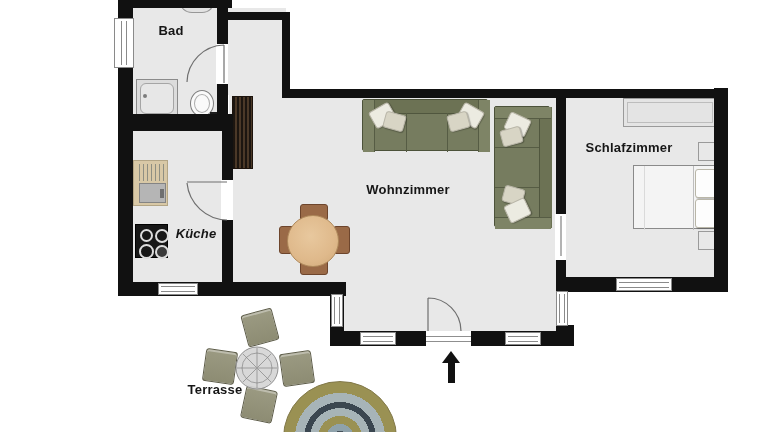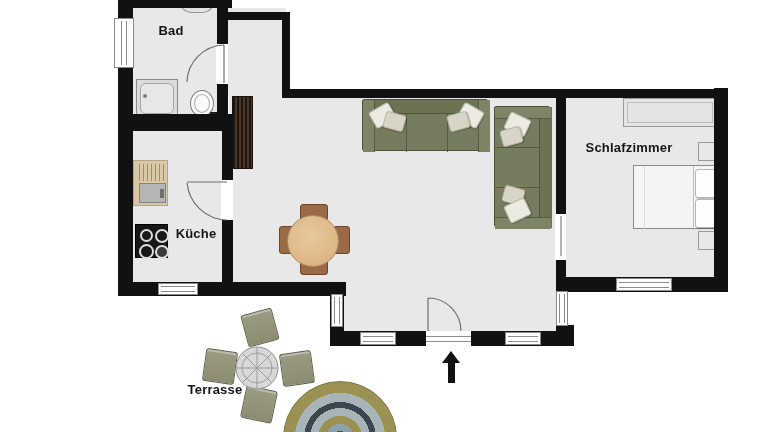--- a/index.html
+++ b/index.html
@@ -161,17 +161,18 @@
       <circle cx="22" cy="22" r="15" fill="none" stroke="#9f9f9f"></circle>
       <path d="M22,2 L22,42 M2,22 L42,22 M8,8 L36,36 M36,8 L8,36" stroke="#7d7d7d" stroke-width="1" opacity="0.65"></path>
     </svg>
   </div>
 
   <div class="furn" style="left:442px;top:351px;width:0;height:0;z-index:8;
        border-left:9px solid transparent;border-right:9px solid transparent;border-bottom:12px solid #111;"></div>
   <div class="furn" style="left:448px;top:362px;width:7px;height:21px;background:#111;z-index:8;"></div>
 
   <div class="label" style="left:141px;top:23px;width:60px;">Bad</div>
-  <div class="label" style="left:161px;top:226px;width:70px;">Küche</div>
+  <div class="label" style="left:161px;top:226px;width:70px;font-style:italic;">Küche</div>
+  <div class="label" style="left:348px;top:182px;width:120px;">Wohnzimmer</div>
   <div class="label" style="left:569px;top:140px;width:120px;">Schlafzimmer</div>
   <div class="label" style="left:155px;top:382px;width:120px;">Terrasse</div>
 
 </div>
 
 </body></html>

